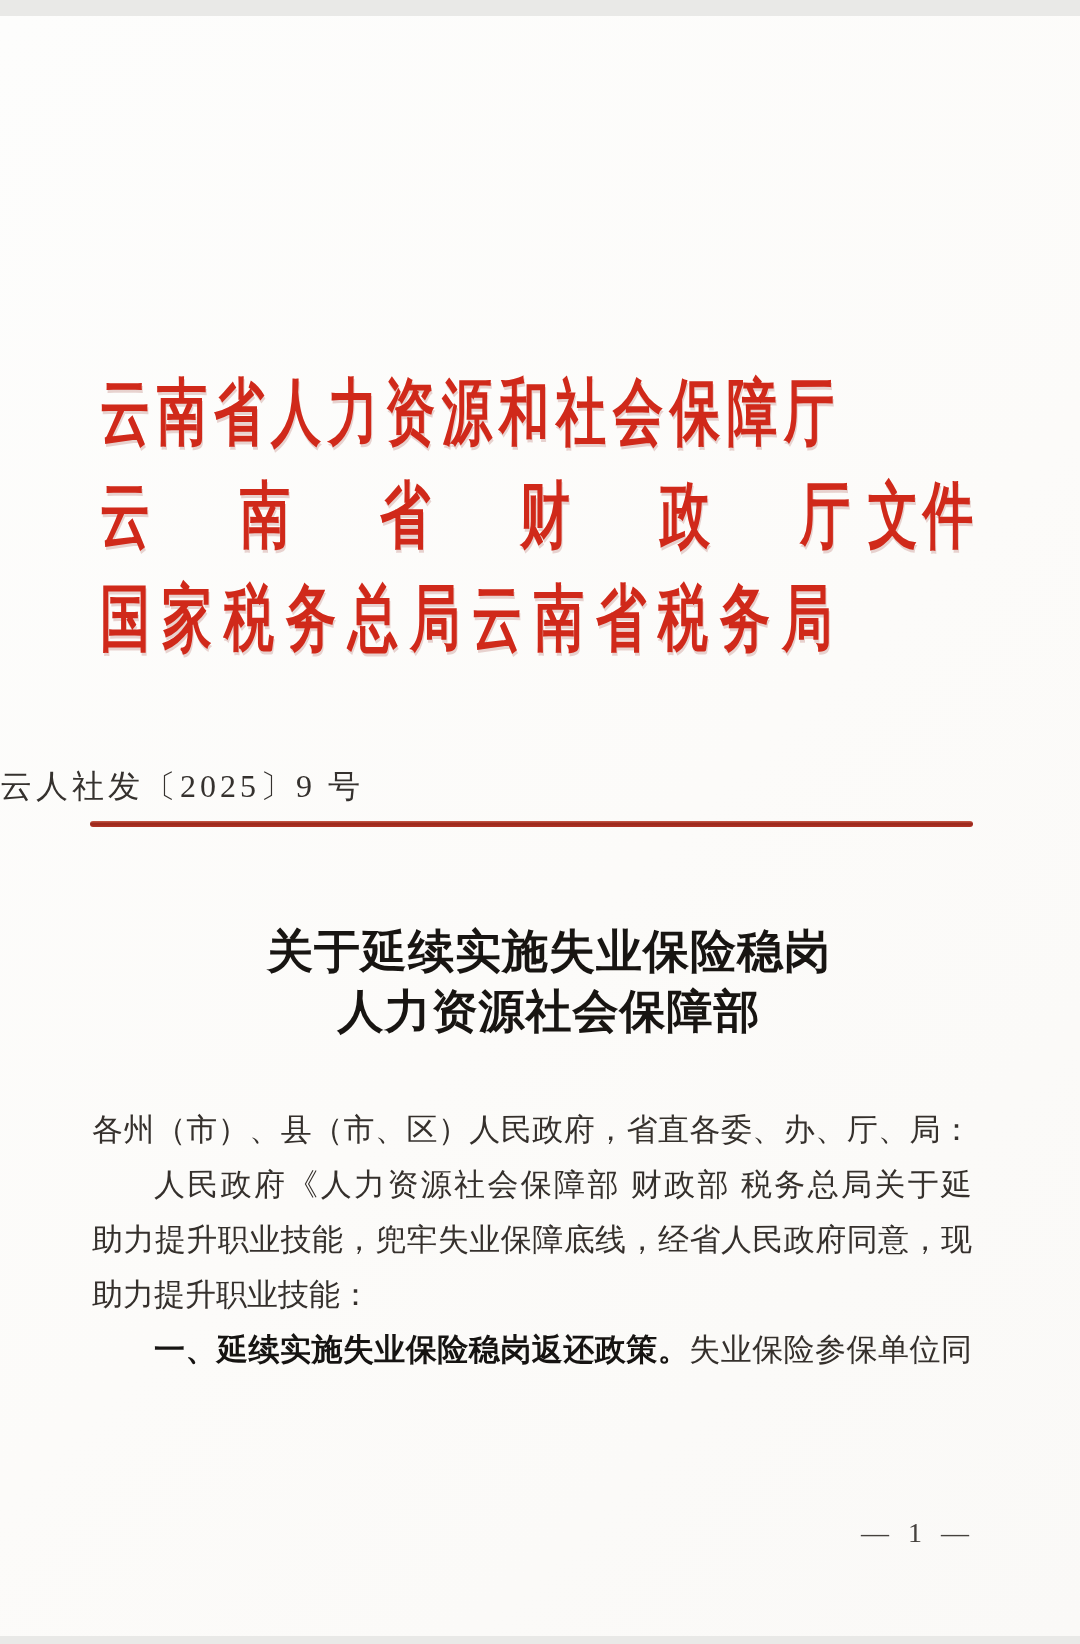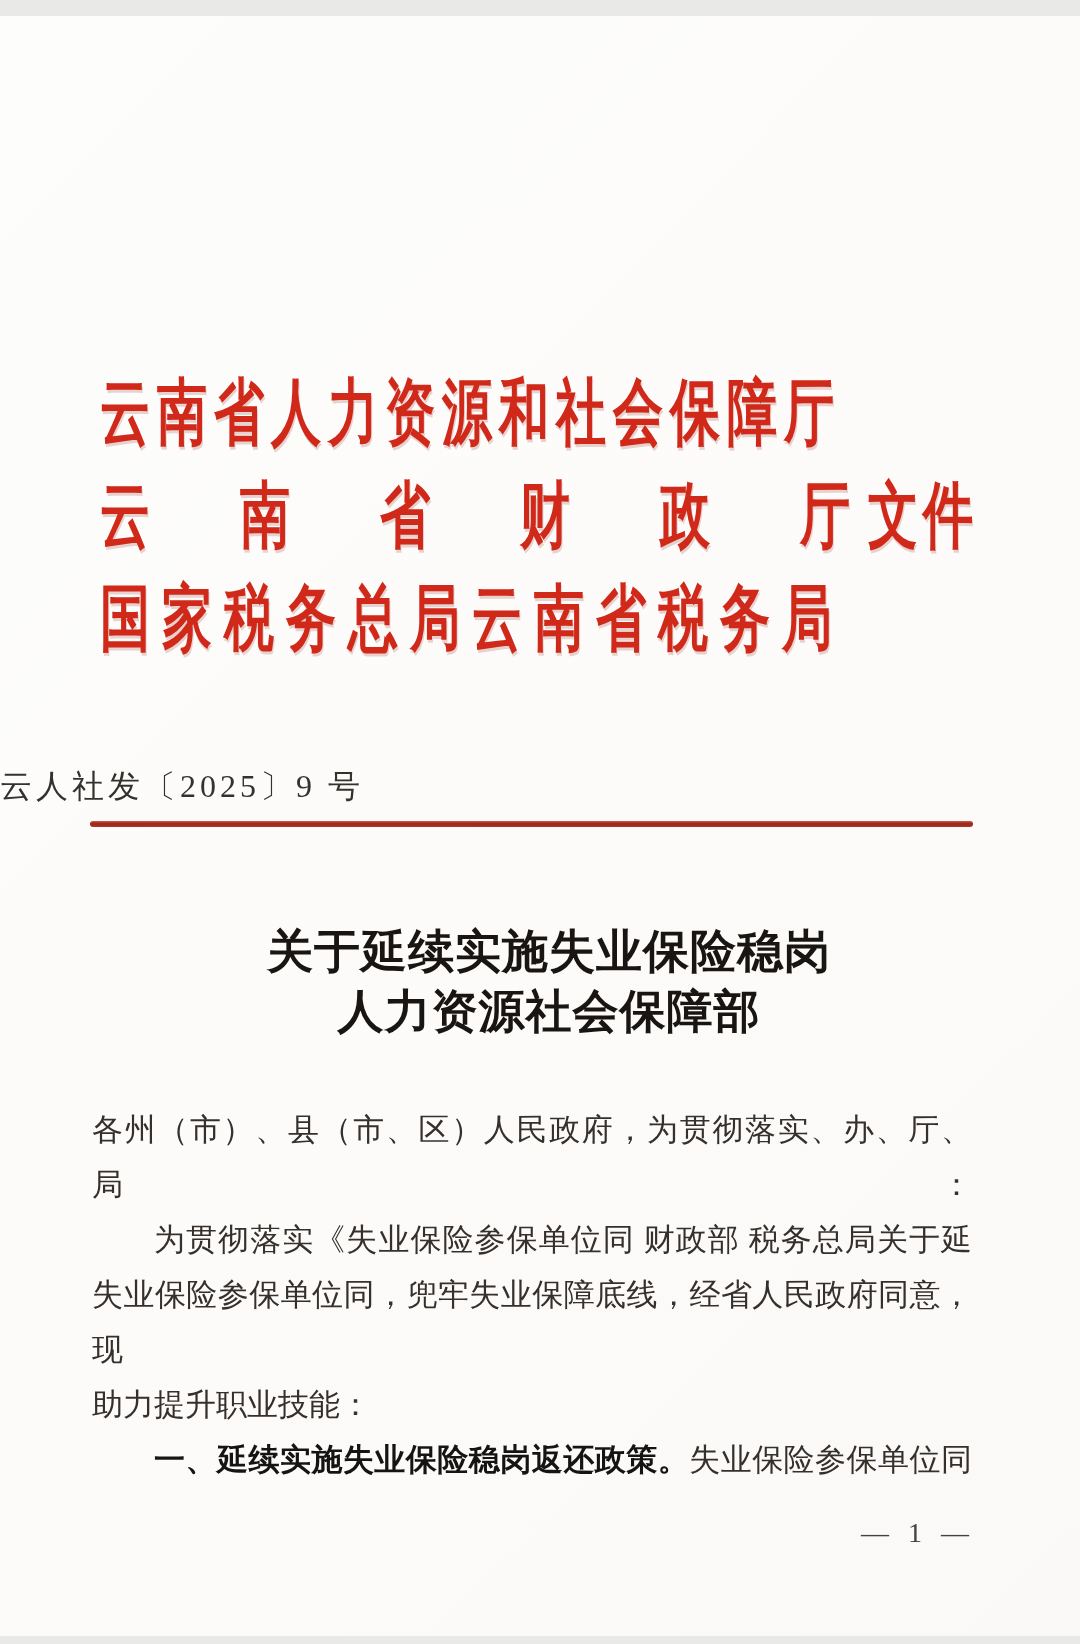--- a/index.html
+++ b/index.html
@@ -102,22 +102,22 @@
   <div class="doc-number">云人社发〔2025〕9 号</div>
 
   <div class="red-rule"></div>
 
   <h1 class="doc-title">
     <span>关于延续实施失业保险稳岗</span><br>
     <span>人力资源社会保障部</span>
   </h1>
 
   <main class="doc-body">
-      <div class="bline just">各州（市）、县（市、区）人民政府，为贯彻落实、办、厅、局：</div>
-      <div class="bline indent just">为贯彻落实《失业保险参保单位同 财政部 税务总局关于延</div>
-      <div class="bline just">失业保险参保单位同，兜牢失业保障底线，经省人民政府同意，现</div>
+      <div class="bline just">各州（市）、县（市、区）人民政府，省直各委、办、厅、局：</div>
+      <div class="bline indent just">人民政府《人力资源社会保障部 财政部 税务总局关于延</div>
+      <div class="bline just">助力提升职业技能，兜牢失业保障底线，经省人民政府同意，现</div>
       <div class="bline">助力提升职业技能：</div>
       <div class="bline indent just"><span class="lead">一、延续实施失业保险稳岗返还政策。</span>失业保险参保单位同</div>
     </main>
 
   <footer class="page-num">— 1 —</footer>
 
 </div>
 
 </body></html>

